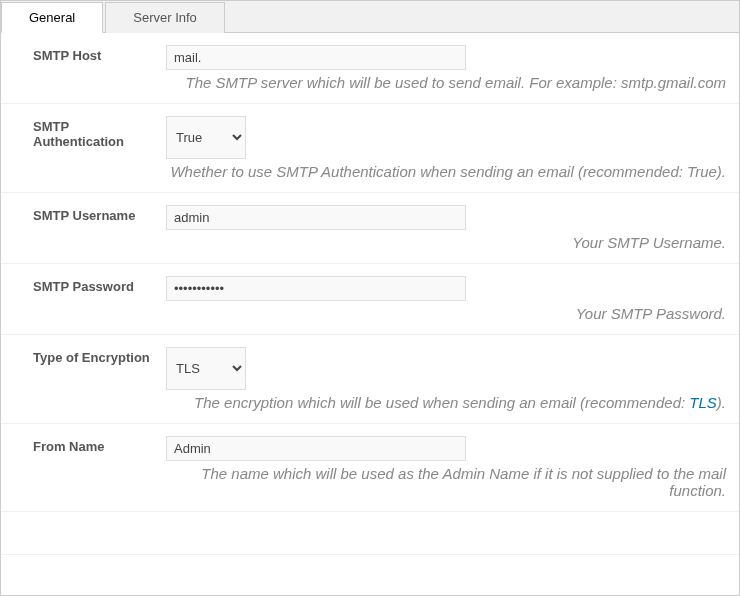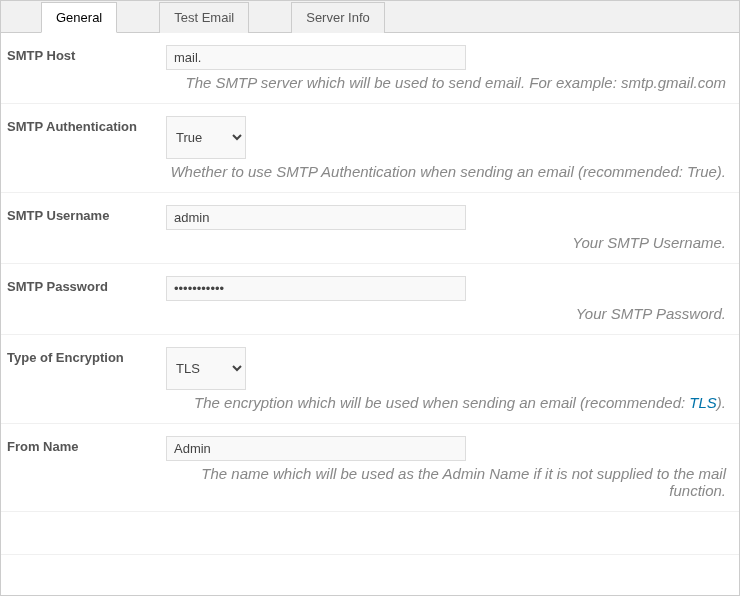--- a/index.html
+++ b/index.html
@@ -17,31 +17,30 @@
       min-height: 596px;
     }
 
     
     .tabs {
       display: flex;
       border-bottom: 1px solid #ccc;
       background: #f1f1f1;
     }
     .tab {
-      padding: 7px 14px;
+      padding: 7px 27px;
       border: 1px solid #ccc;
       border-bottom: none;
       cursor: pointer;
       font-size: 13px;
       background: #f1f1f1;
       color: #555;
       margin-right: 2px;
       position: relative;
       top: 1px;
-      margin-left: 40px;
     }
     .tab.active {
       background: #fff;
       border-bottom: 1px solid #fff;
       color: #000;
       font-weight: normal;
     }
 
     
     .tab-content {
@@ -60,21 +59,21 @@
     .form-table td {
       padding: 12px 10px;
       border-bottom: 1px solid #f0f0f0;
     }
 
     .form-table td:first-child {
       width: 160px;
       font-weight: 600;
       color: #555;
       padding-top: 15px;
-      padding-left: 6px;
+      padding-left: 32px;
     }
 
     .form-table td:last-child {
       padding-left: 5px;
     }
 
     .form-table input[type="text"],
     .form-table input[type="password"] {
       width: 300px;
       padding: 4px 7px;
@@ -110,21 +109,20 @@
       font-style: italic;
     }
   </style>
 </head>
 <body>
 
 <div class="page-wrapper">
 
   <div class="tabs">
     <div class="tab active">General</div>
-    <div class="tab">Test Email</div>
     <div class="tab">Server Info</div>
   </div>
 
   <div class="tab-content">
     <table class="form-table">
       <tbody>
 
         <tr>
           <td>SMTP Host</td>
           <td>

